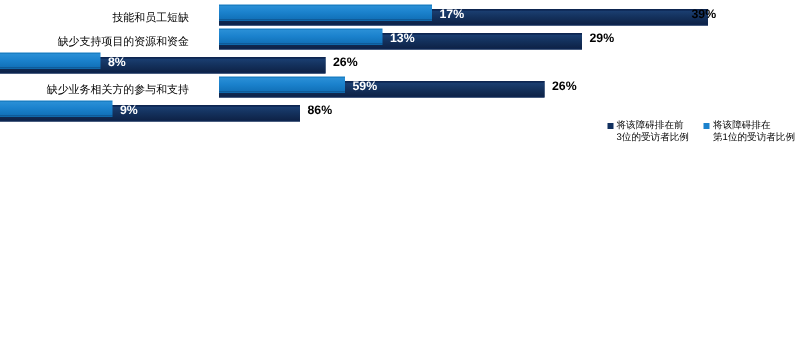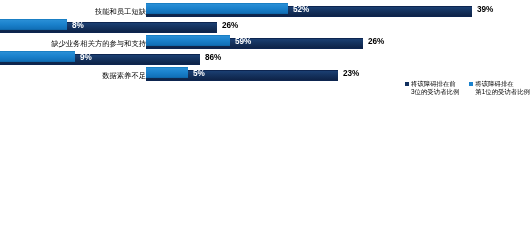--- a/index.html
+++ b/index.html
@@ -28,21 +28,21 @@
   }
   .row {
     display: flex;
     align-items: center;
     height: 16px;
     margin-bottom: 0px;
   }
   .cat-label {
     width: 146px;
     text-align: right;
-    padding-right: 0;
+    padding-right: 20px;
     box-sizing: border-box;
     font-size: 7.3px;
     line-height: 9px;
     color: #000000;
     white-space: nowrap;
     letter-spacing: 0px;
   }
   .bar-area {
     position: relative;
     flex: 1;
@@ -119,25 +119,34 @@
 <body>
 
 <div id="chart">
   <div class="rows">
 
     <div class="row">
       <div class="cat-label">技能和员工短缺</div>
       <div class="bar-area">
         <div class="bar-outer" style="width:326px"></div>
         <div class="bar-inner" style="width:142px"></div>
-        <div class="lbl-inner" style="left:147px">52%</div>
-        <div class="lbl-outer" style="left:331px">39%</div>
+        <div class="lbl-inner" style="left:147px">17%</div>
+        <div class="lbl-outer" style="left:315px">39%</div>
       </div>
     </div>
 
+    <div class="row">
+      <div class="cat-label">缺少支持项目的资源和资金</div>
+      <div class="bar-area">
+        <div class="bar-outer" style="width:242px"></div>
+        <div class="bar-inner" style="width:109px"></div>
+        <div class="lbl-inner" style="left:114px">13%</div>
+        <div class="lbl-outer" style="left:247px">29%</div>
+      </div>
+    </div>
 
     <div class="row">
       <div class="bar-area">
         <div class="bar-outer" style="width:217px"></div>
         <div class="bar-inner" style="width:67px"></div>
         <div class="lbl-inner" style="left:72px">8%</div>
         <div class="lbl-outer" style="left:222px">26%</div>
       </div>
     </div>
 
@@ -153,29 +162,20 @@
 
     <div class="row">
       <div class="bar-area">
         <div class="bar-outer" style="width:200px"></div>
         <div class="bar-inner" style="width:75px"></div>
         <div class="lbl-inner" style="left:80px">9%</div>
         <div class="lbl-outer" style="left:205px">86%</div>
       </div>
     </div>
 
-    <div class="row">
-      <div class="cat-label">数据素养不足</div>
-      <div class="bar-area">
-        <div class="bar-outer" style="width:192px"></div>
-        <div class="bar-inner" style="width:42px"></div>
-        <div class="lbl-inner" style="left:47px">5%</div>
-        <div class="lbl-outer" style="left:197px">23%</div>
-      </div>
-    </div>
 
   </div>
 
   <div class="legend">
     <div class="legend-item">
       <span class="legend-swatch" style="background:#11305f"></span>
       <span class="legend-text">将该障碍排在前
 3位的受访者比例</span>
     </div>
     <div class="legend-item">

